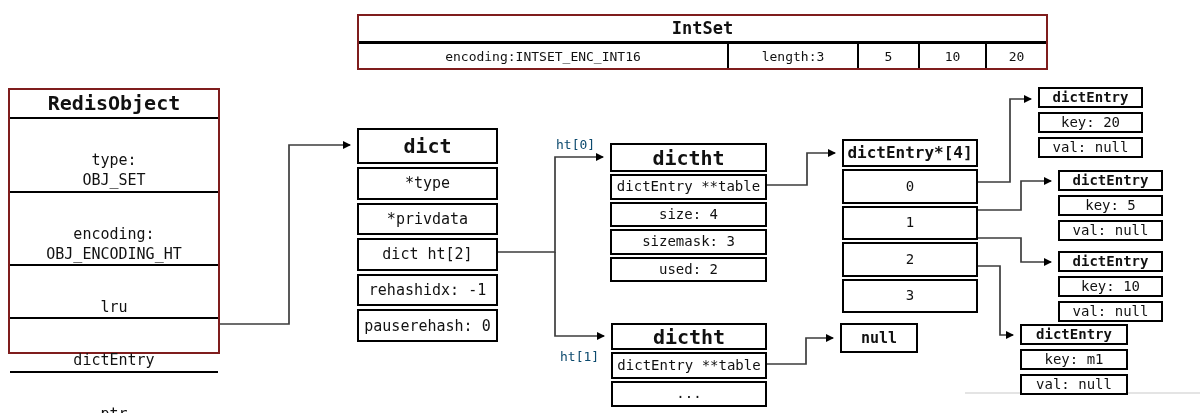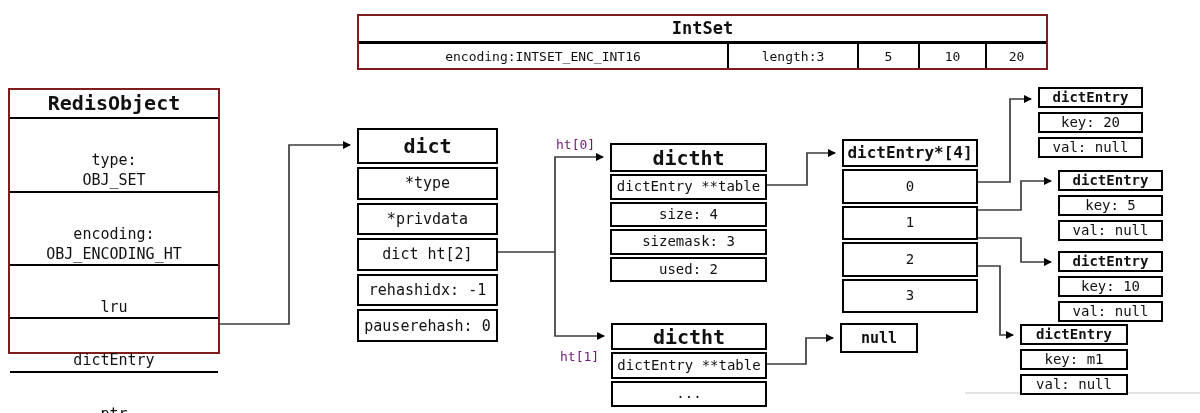--- a/index.html
+++ b/index.html
@@ -83,21 +83,21 @@
   #de3 { left: 1058px; top: 251px; height: 67px; }
   #de4 { left: 1020px; top: 324px; width: 108px; height: 66px; }
 
   #nullbox {
     left: 840px; top: 323px; width: 78px; height: 30px;
     border: 2px solid #000; display: flex; align-items: center; justify-content: center;
     font-size: 15px; font-weight: bold;
   }
 
   .ptr-label {
-    position: absolute; z-index: 2; font-size: 13px; color: #701a75;
+    position: absolute; z-index: 2; font-size: 13px; color: #0c4a6e;
     white-space: pre;
   }
   #ht0-label { left: 556px; top: 137px; }
   #ht1-label { left: 560px; top: 349px; }
 </style>
 </head>
 <body>
 
 <div id="stage">
 

